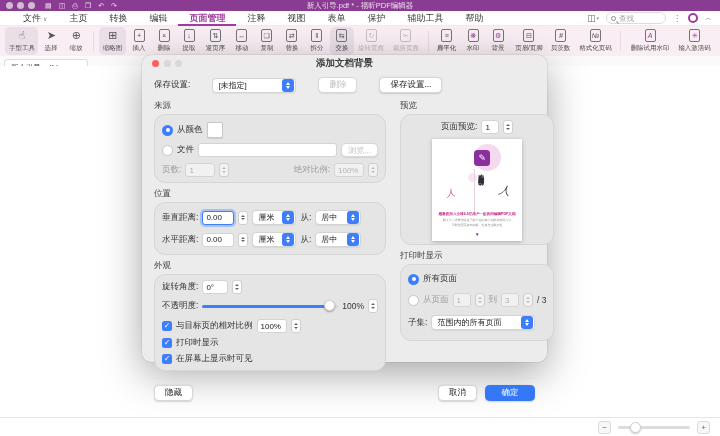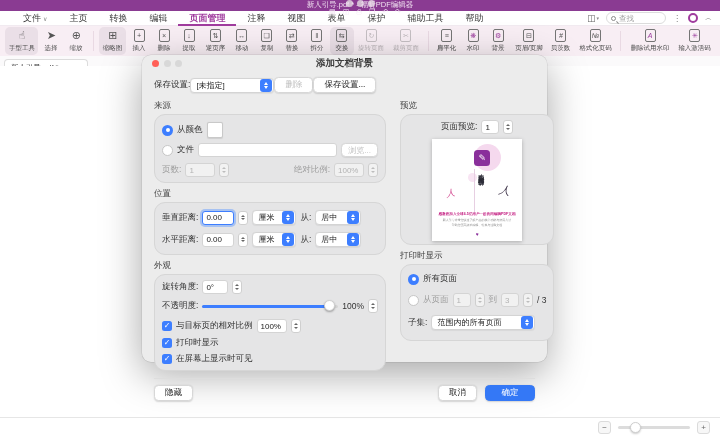--- a/index.html
+++ b/index.html
@@ -1,20 +1,20 @@
 <!DOCTYPE html>
 <html><head>
 <meta charset="utf-8">
 <style>
   * { margin:0; padding:0; box-sizing:border-box; }
   html,body { width:720px; height:436px; overflow:hidden; }
   body { font-family:"Liberation Sans","DejaVu Sans",sans-serif; background:#fff; position:relative; color:#333; }
 
   
-  .titlebar { height:11px; background:#8a3b92; display:flex; align-items:center; padding:0 6px; position:relative;flex-direction:column; }
+  .titlebar { height:11px; background:#8a3b92; display:flex; align-items:center; padding:0 6px; position:relative; }
   .traffic { display:flex; gap:4px; align-items:center; }
   .tl { width:7px; height:7px; border-radius:50%; background:#d2bcd2; }
   .quick { display:flex; gap:7px; margin-left:10px; }
   .qi { color:#f3e6f3; font-size:7px; line-height:9px; }
   .wtitle { position:absolute; left:0; right:0; text-align:center; font-size:7.5px; color:#f0dff0; pointer-events:none; }
 
   
   .menubar { height:15px; background:#fff; display:flex; align-items:center; padding:0 8px 0 12px; gap:0; border-bottom:1px solid #f1eaf0; }
   .mitem { font-size:9px; color:#3c3c3c; padding:0 11px; height:15px; display:flex; align-items:center; white-space:nowrap; }
   .mitem.active { color:#a03c9e; font-weight:bold; box-shadow:inset 0 -2px 0 #a03c9e; }
@@ -58,21 +58,21 @@
 
   
   .dialog { position:absolute; left:142px; top:55px; width:405px; height:307px; background:#ececec; border-radius:9px; box-shadow:0 12px 40px rgba(0,0,0,.35), 0 0 0 .5px rgba(0,0,0,.12); padding:0 12px; z-index:10; }
   .dlg-head { height:17px; position:relative; display:flex; align-items:center; justify-content:center; }
   .dlg-title { font-size:9.5px; font-weight:bold; color:#3c3c3c; }
   .dlg-traffic { position:absolute; left:-2px; top:5px; display:flex; gap:4.5px; }
   .dl { width:7px; height:7px; border-radius:50%; }
   .dl.red { background:#ff5f57; }
   .dl.gray { background:#d8d8d8; }
 
-  .saverow { display:flex; align-items:center; gap:0; margin:5px 0 2px; }
+  .saverow { display:flex; align-items:center; gap:22px; margin:5px 0 2px; }
   .lab { font-size:8.5px; color:#333; white-space:nowrap; }
   .grp-t { font-size:8.5px; color:#444; margin:5px 0 2px; }
   .grp { background:#e5e5e6; border:1px solid #d6d6d6; border-radius:11px; padding:5px 7px; }
 
   .cols { display:flex; gap:14px; }
   .col-l { width:232px; flex:0 0 auto; }
   .col-r { flex:1; }
 
   .row { display:flex; align-items:center; gap:4px; }
 

